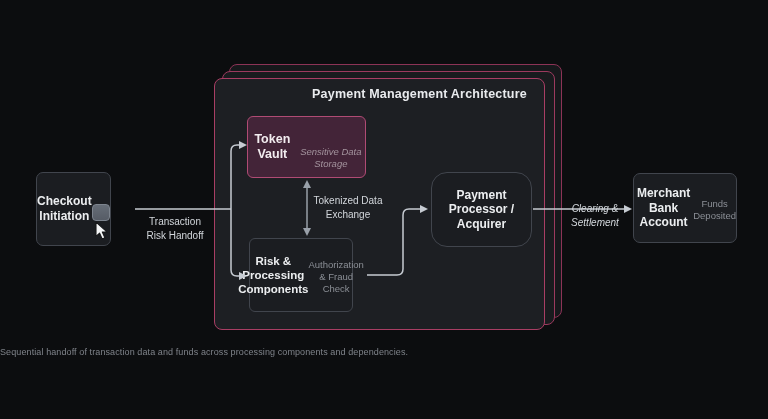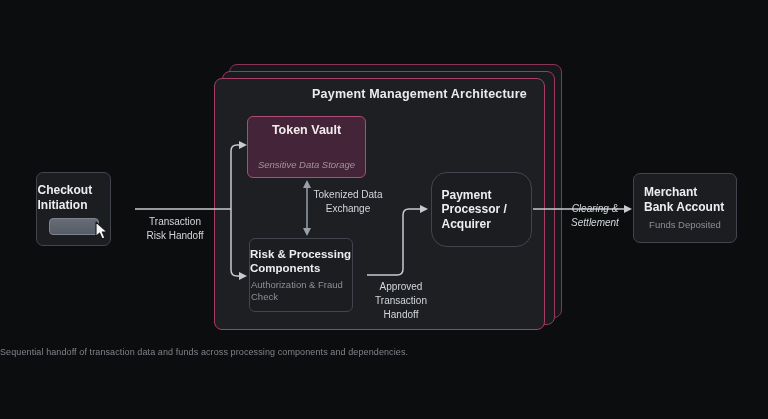--- a/index.html
+++ b/index.html
@@ -19,22 +19,22 @@
     box-sizing:border-box;z-index:10;
   }
   .arch-title{
     position:absolute;left:214px;top:87px;width:331px;text-align:center;
     color:#e9ebee;font-size:12.5px;font-weight:700;letter-spacing:.2px;z-index:12;margin-left:40px;
   }
   
   .node{
     position:absolute;box-sizing:border-box;border-radius:7px;
     background:#1b1d21;border:1px solid #41454d;
-    display:flex;flex-direction:column;align-items:center;justify-content:center;
-    z-index:20;
+    display:flex;flex-direction:row;align-items:center;justify-content:center;
+    text-align:center;z-index:20;
   }
   .node .title{color:#eceef0;font-size:12px;font-weight:600;line-height:1.22;}
   .node .subtitle{color:#8b8f96;font-size:9.5px;line-height:1.25;margin-top:4px;}
   #node-checkout{left:36px;top:172px;width:75px;height:74px;}
   #node-checkout .title{max-width:72px;}
   #node-token-vault{
     left:247px;top:116px;width:119px;height:62px;border-radius:6px;
     background:#432438;border:1.5px solid #b04b74;
   }
   #node-token-vault .title{font-size:12.5px;color:#f2ecef;}
@@ -51,21 +51,21 @@
     width:50px;height:17px;margin-top:6px;border-radius:4px;
     background:linear-gradient(180deg,#666d77 0%,#565c66 100%);
     border:1px solid #7d848e;box-sizing:border-box;
   }
   
   .edge-label{
     position:absolute;color:#d3d7dc;font-size:10px;line-height:1.38;
     text-align:center;z-index:40;
   }
   #label-transaction{left:142px;top:215px;width:66px;}
-  #label-tokenized{left:308px;top:188px;width:80px;}
+  #label-tokenized{left:308px;top:194px;width:80px;}
   #label-approved{left:366px;top:280px;width:70px;}
   #label-clearing{left:565px;top:202px;width:60px;font-style:italic;}
   
   .caption{
     position:absolute;left:0;top:347px;width:768px;text-align:left;
     color:#7f838a;font-size:9px;letter-spacing:.1px;z-index:5;
   }
   
   #connectors{position:absolute;left:0;top:0;z-index:30;pointer-events:none;}
   
@@ -129,21 +129,20 @@
       <polygon points="624,205 624,213 632,209"></polygon>
     </g>
     <g fill="#99a0a9" stroke="none">
       <polygon points="303,188 311,188 307,180"></polygon>
       <polygon points="303,228 311,228 307,236"></polygon>
     </g>
   </svg>
 
   <div id="label-transaction" class="edge-label">Transaction Risk Handoff</div>
   <div id="label-tokenized" class="edge-label">Tokenized Data Exchange</div>
-  <div id="label-approved" class="edge-label">Approved Transaction Handoff</div>
   <div id="label-clearing" class="edge-label">Clearing &amp; Settlement</div>
 
   <div class="caption">Sequential handoff of transaction data and funds across processing components and dependencies.</div>
 
   <svg id="cursor" width="16" height="20" viewBox="0 0 16 20">
     <path d="M3,1 L3,15.5 L6.6,12.2 L9.2,18 L11.9,16.7 L9.3,11.1 L14.2,11.1 Z" fill="#f5f6f7" stroke="#17181a" stroke-width="1.1" stroke-linejoin="round"></path>
   </svg>
 
 </div>
 

